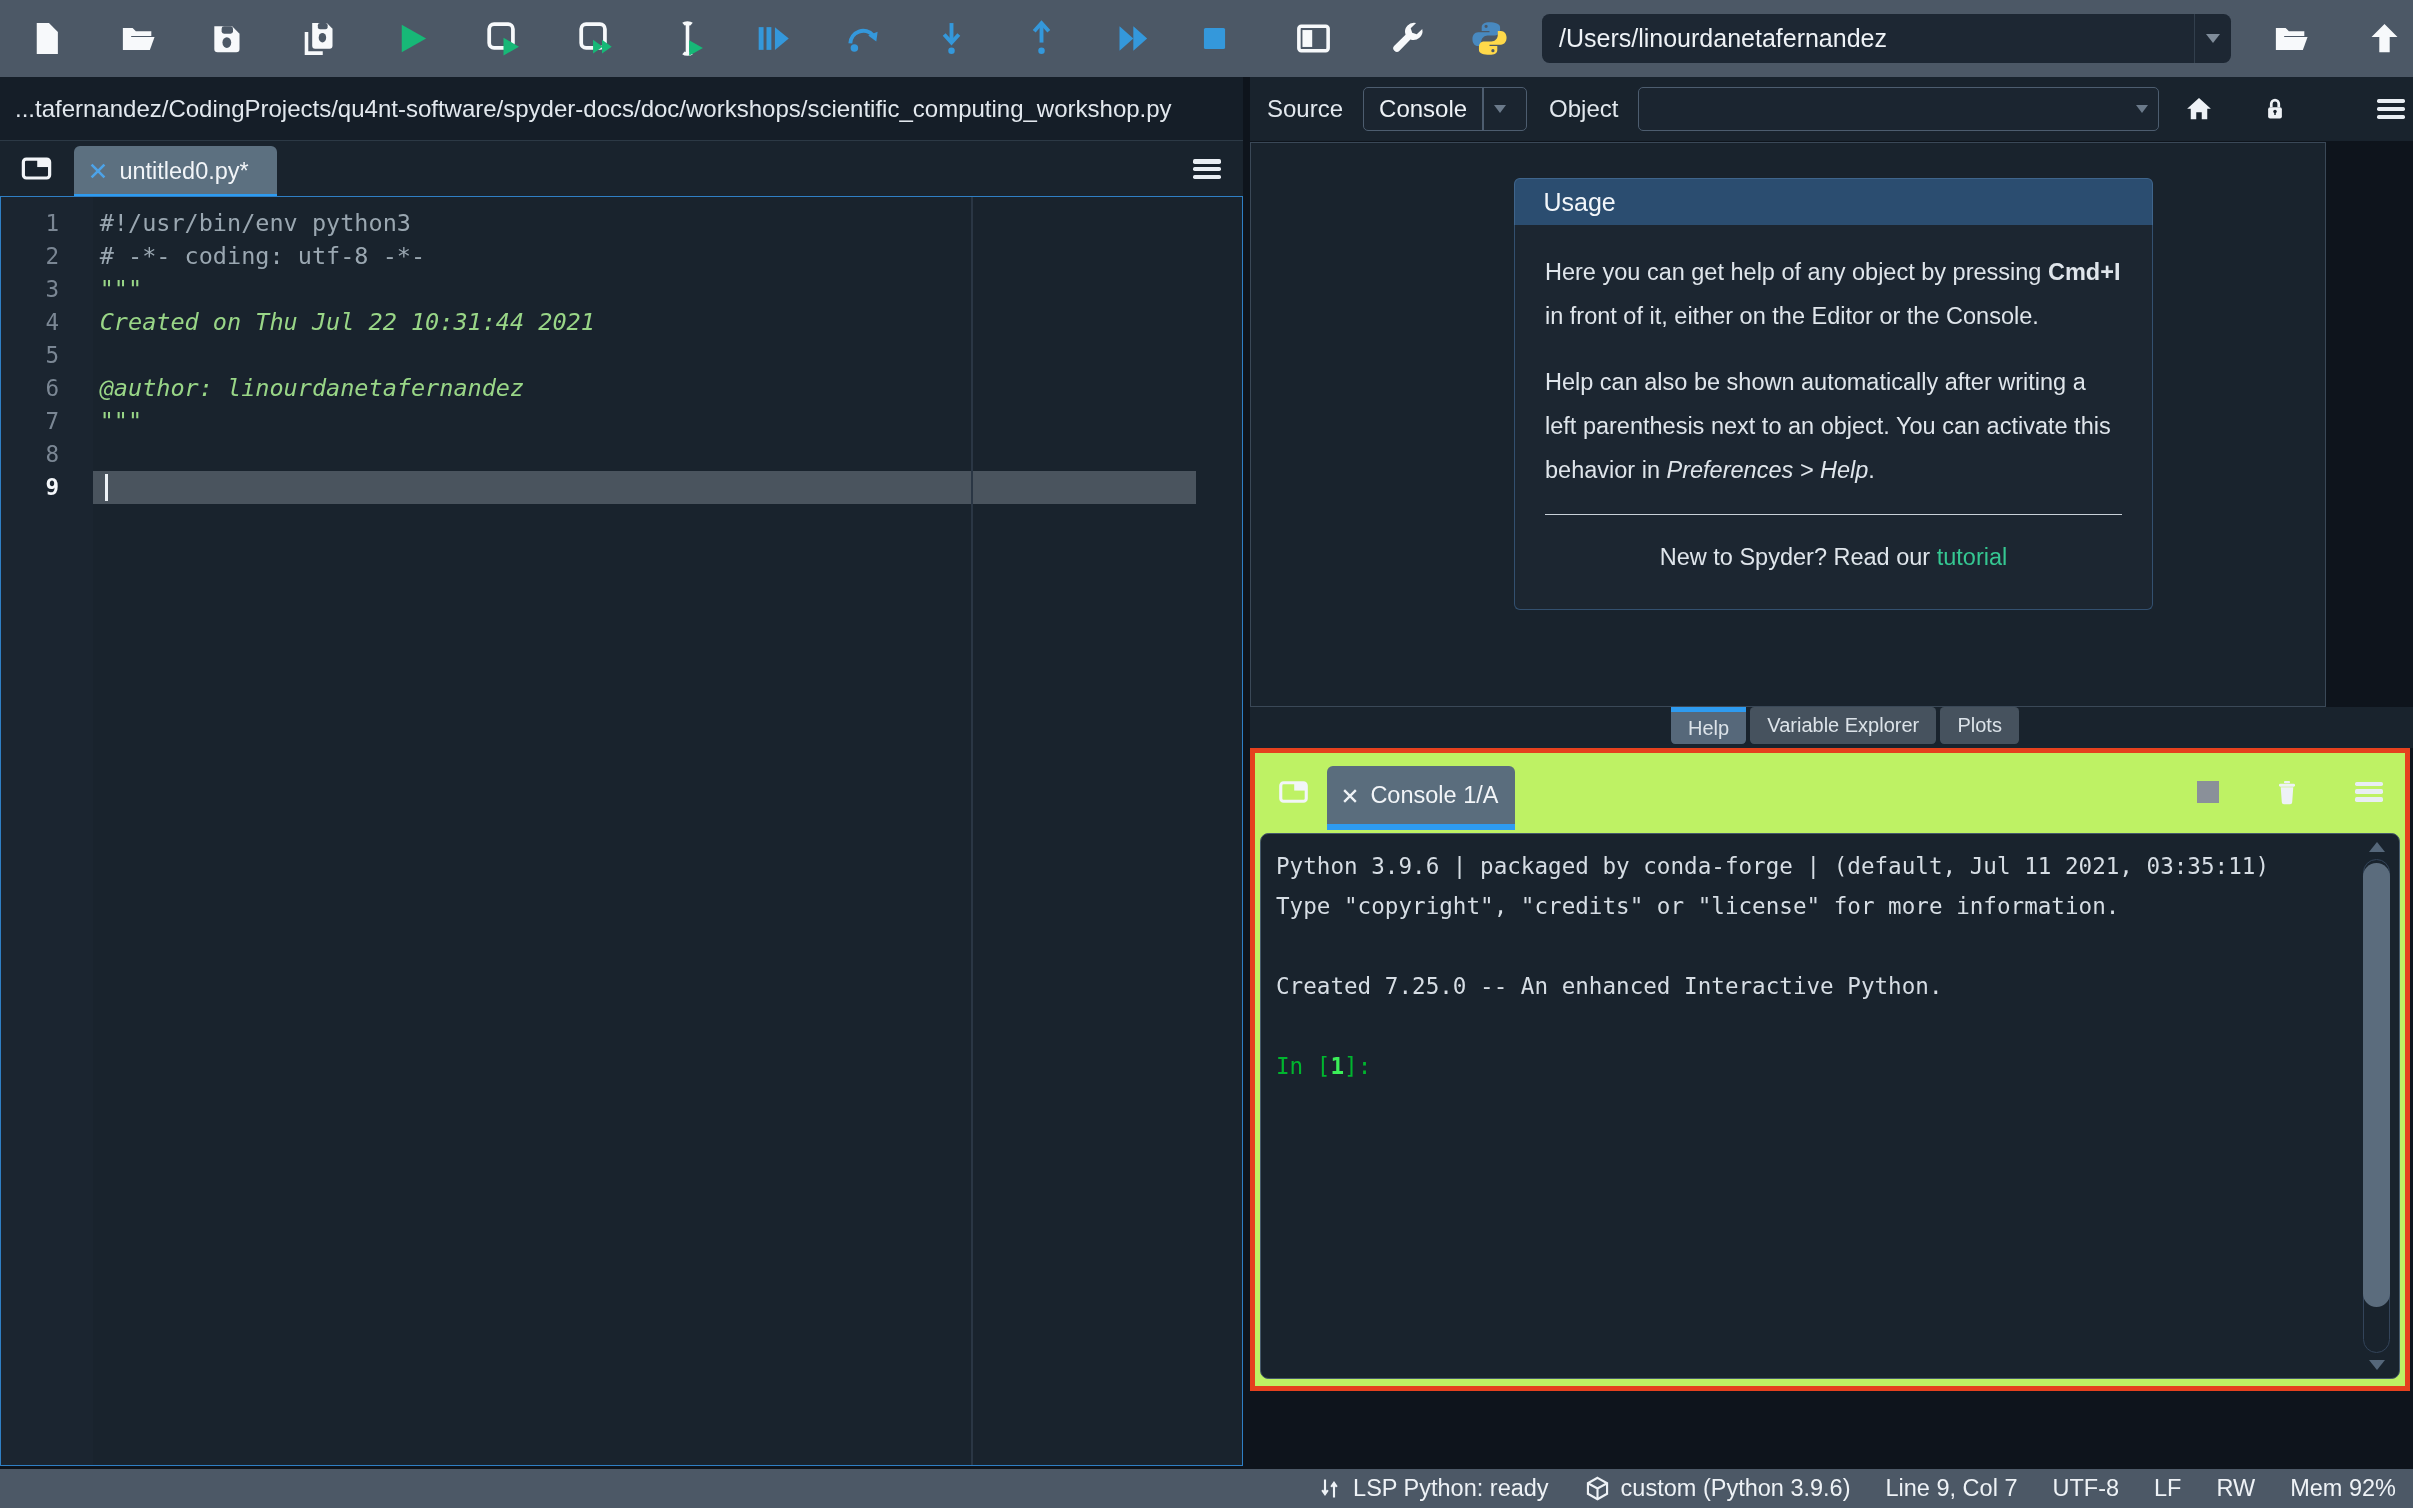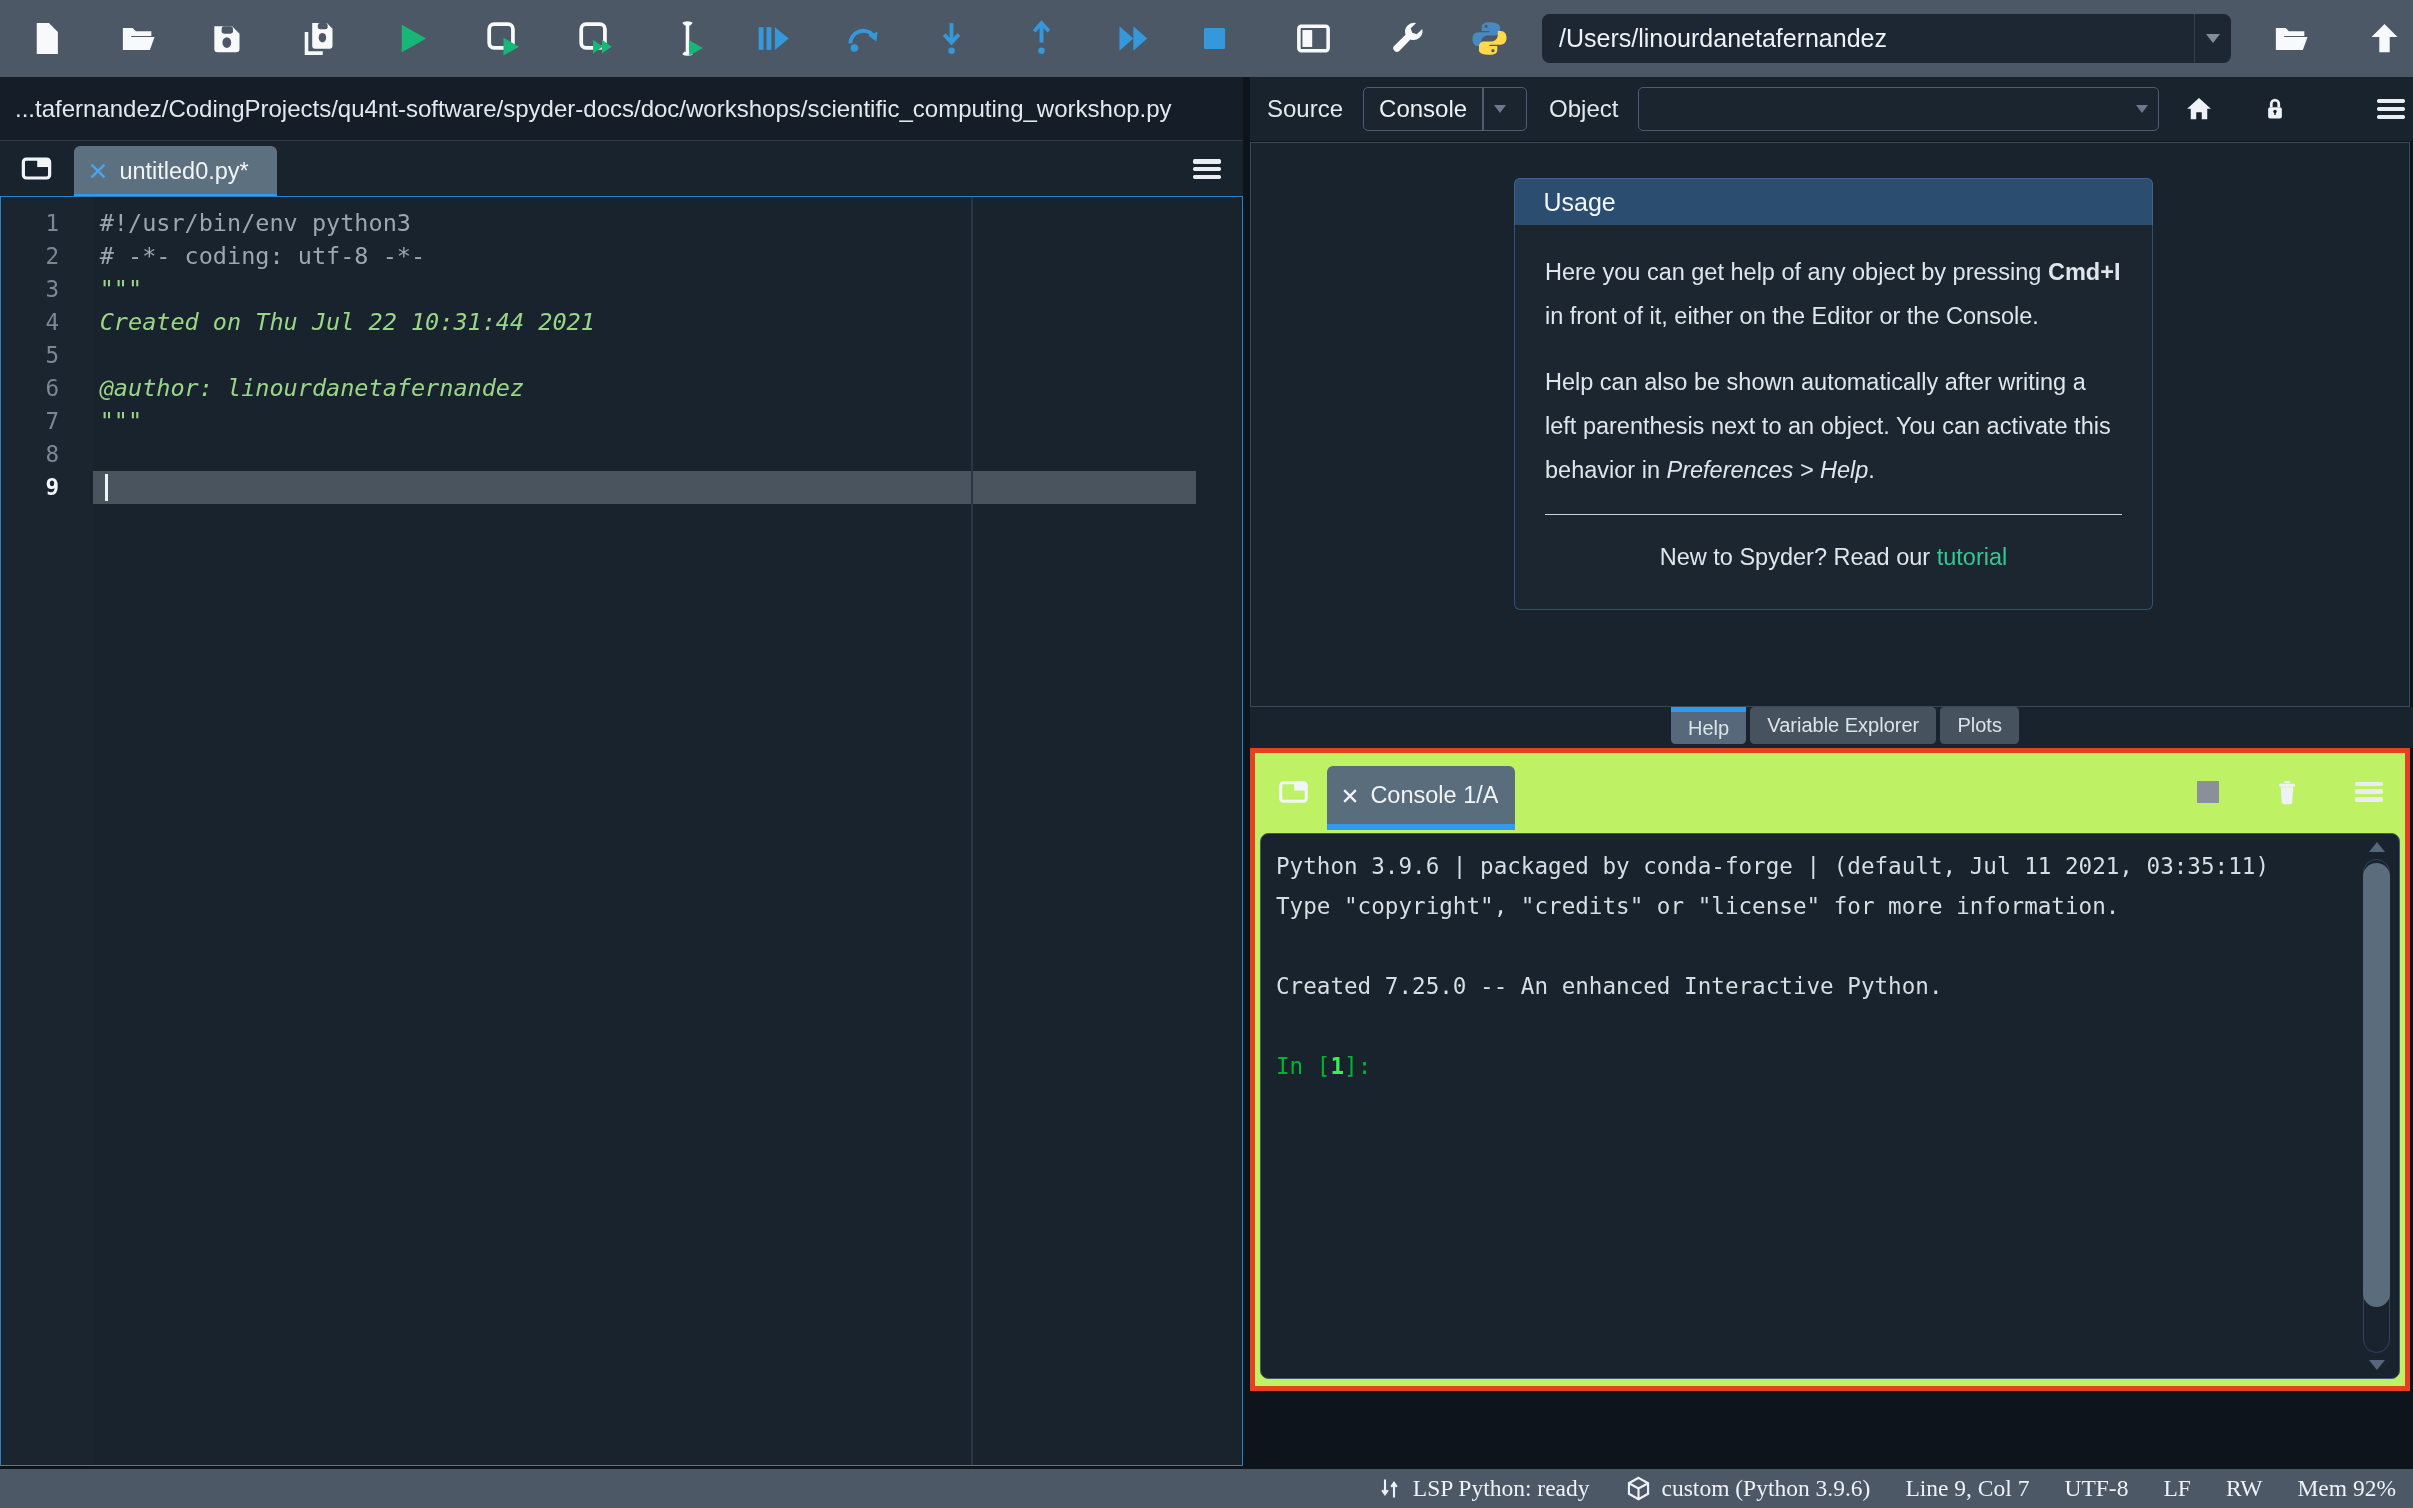--- a/index.html
+++ b/index.html
@@ -53,21 +53,21 @@
   .code .cl{ height:33px; line-height:33px; padding-left:6.7px; font-family:"DejaVu Sans Mono", monospace;
              font-size:23.5px; white-space:pre;}
   .cl.comment{ color:#9aa7b1;}
   .cl.string{ color:#99d687;}
   .cl.string-i{ color:#99d687; font-style:italic;}
   .cl.currentline{ background:#4a545e; width:1103px; display:flex; align-items:center;}
   .caret{ display:inline-block; width:3.4px; height:27px; background:#eef3f7; margin-left:5px;}
   .colguide{ position:absolute; left:970px; top:0; width:1.7px; height:100%; background:#2a3644;}
 
   
-  .help-content{ position:absolute; left:1250px; top:142px; width:1160px; height:565px;
+  .help-content{ position:absolute; left:1250px; top:142px; width:1076px; height:565px;
                  background:#19232d; border:1.7px solid #3a4857;}
   .usage{ position:absolute; left:263px; top:35px; width:639px; }
   .usage-head{ height:47px; background:#2b4d70; border:1.7px solid #3f658c; border-bottom:none;
                border-radius:5.9px 5.9px 0 0; display:flex; align-items:center; padding-left:28.5px;
                font-size:25px; color:#f2f6fa;}
   .usage-body{ background:#1c2631; border:1.7px solid #33506f; border-top:none; border-radius:0 0 5.9px 5.9px;
                padding:25px 30px 25px 30px; font-size:23.5px; line-height:44px; color:#dfe5eb;}
   .usage-body p{ margin-bottom:22px;}
   .usage-hr{ border:none; border-top:1.7px solid #c9d1d9; margin:3.4px 0 20px 0;}
   .usage-foot{ text-align:center; font-size:23.5px; color:#dfe5eb; padding-bottom:5px;}
@@ -104,21 +104,21 @@
   .sb-up{ top:3.4px; border-bottom:10px solid #55677a;}
   .sb-down{ bottom:3.4px; border-top:10px solid #55677a;}
   .sb-track{ position:absolute; left:2.5px; top:20px; bottom:20px; width:27px;
              border:1.7px solid #33445a; border-radius:13.4px;}
   .sb-thumb{ position:absolute; left:2.5px; top:23.5px; width:27px; height:444px; background:#5b6c7d; border-radius:13.4px;}
 
   
   .statusbar{ position:absolute; left:0; top:1469px; width:2413px; height:39px; background:#4c5866;
               display:flex; align-items:center; justify-content:flex-end; gap:35px; padding-right:17px;
               font-size:23.5px; color:#eef2f6;}
-  .sb-item{ display:flex; align-items:center; gap:10px; white-space:nowrap;font-family:Liberation Serif, serif;}
+  .sb-item{ display:flex; align-items:center; gap:10px; white-space:nowrap;}
   .sb-item svg{ width:27px; height:27px;}
 
   svg{ display:block;}
 </style>
 </head>
 <body>
 
 <div class="screen">
 
   <div class="toolbar">

